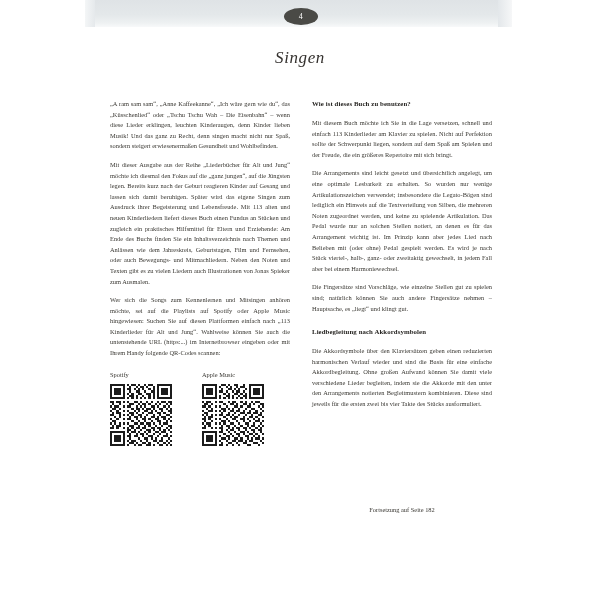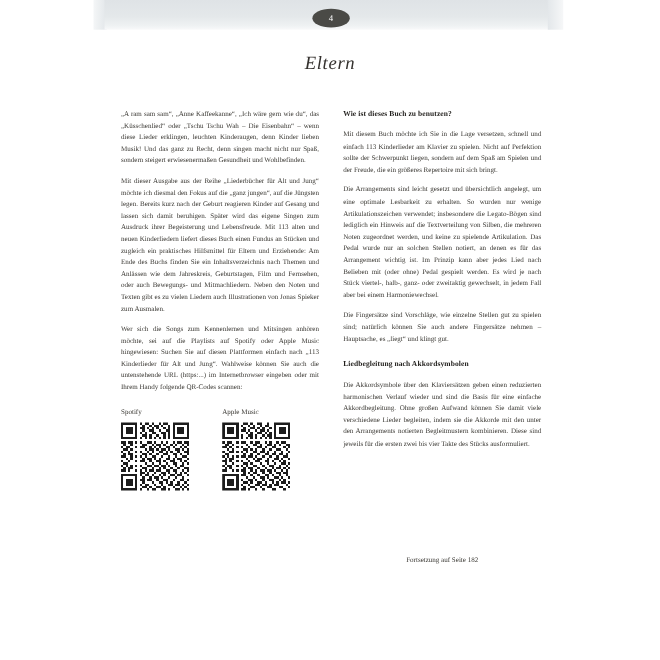--- a/index.html
+++ b/index.html
@@ -148,21 +148,21 @@
 <body>
 
 <div class="page-sheet">
 
   <div class="scan-top-band-left"></div>
   <div class="scan-top-band"></div>
   <div class="scan-top-band-right"></div>
 
   <div class="page-number-badge">4</div>
 
-  <div class="page-title">Eltern</div>
+  <div class="page-title">Singen</div>
 
   <div class="columns">
 
     <div class="col">
       <p class="body-text">„A ram sam sam“, „Anne Kaffeekanne“, „Ich wäre gern wie du“, das „Küsschenlied“ oder „Tschu Tschu Wah – Die Eisenbahn“ – wenn diese Lieder erklingen, leuchten Kinderaugen, denn Kinder lieben Musik! Und das ganz zu Recht, denn singen macht nicht nur Spaß, sondern steigert erwiesenermaßen Gesundheit und Wohlbefinden.</p>
       <p class="body-text">Mit dieser Ausgabe aus der Reihe „Liederbücher für Alt und Jung“ möchte ich diesmal den Fokus auf die „ganz jungen“, auf die Jüngsten legen. Bereits kurz nach der Geburt reagieren Kinder auf Gesang und lassen sich damit beruhigen. Später wird das eigene Singen zum Ausdruck ihrer Begeisterung und Lebensfreude. Mit 113 alten und neuen Kinderliedern liefert dieses Buch einen Fundus an Stücken und zugleich ein praktisches Hilfsmittel für Eltern und Erziehende: Am Ende des Buchs finden Sie ein Inhaltsverzeichnis nach Themen und Anlässen wie dem Jahreskreis, Geburtstagen, Film und Fernsehen, oder auch Bewegungs- und Mitmachliedern. Neben den Noten und Texten gibt es zu vielen Liedern auch Illustrationen von Jonas Spieker zum Ausmalen.</p>
       <p class="body-text">Wer sich die Songs zum Kennenlernen und Mitsingen anhören möchte, sei auf die Playlists auf Spotify oder Apple Music hingewiesen: Suchen Sie auf diesen Plattformen einfach nach „113 Kinderlieder für Alt und Jung“. Wahlweise können Sie auch die untenstehende URL (https:...) im Internetbrowser eingeben oder mit Ihrem Handy folgende QR-Codes scannen:</p>
 
       <div class="qr-row">
 

